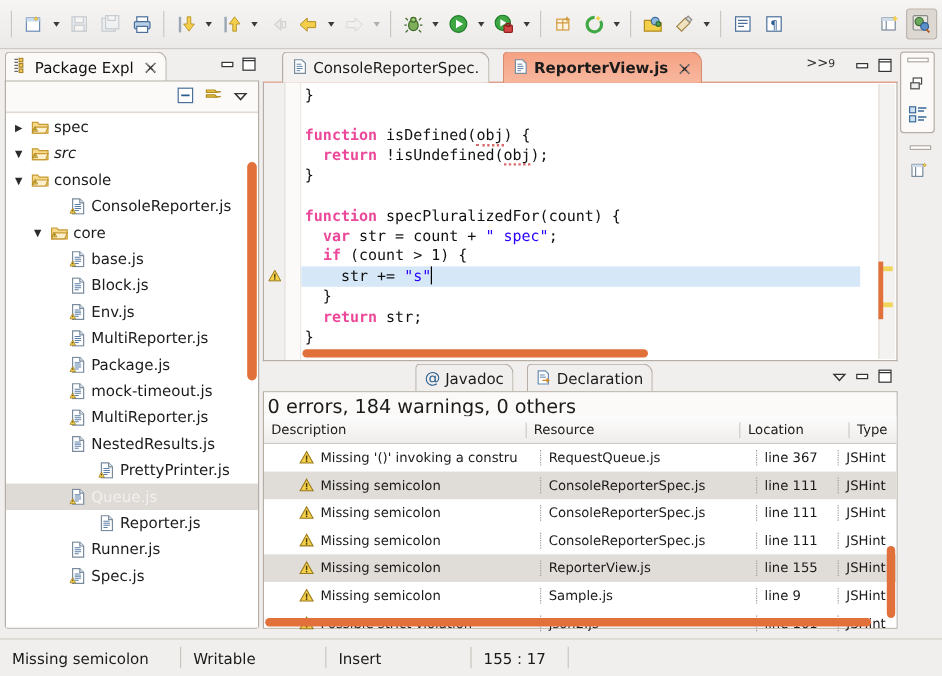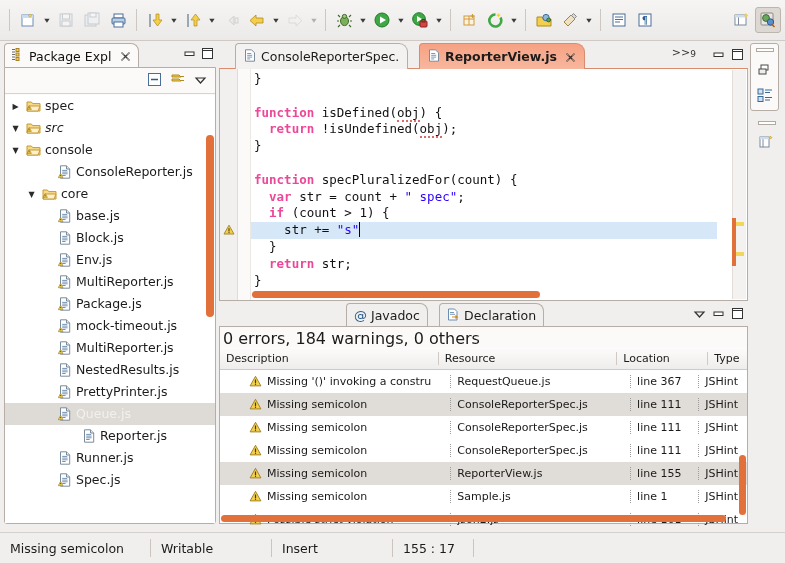--- a/index.html
+++ b/index.html
@@ -579,21 +579,21 @@
               <span class="twist none"></span>
               <span style="display: flex;">
                 <svg width="14" height="14" viewBox="0 0 14 14">
                   <path d="M2.5 .8h6l3.2 3.2v9.2h-9.2z" fill="#fff" stroke="#7a8b9c"></path>
                   <path d="M8.5 .8v3.2h3.2" fill="#e3ecf4" stroke="#7a8b9c"></path>
                   <path d="M4.2 5.4h5M4.2 7.1h5.4M4.2 8.8h5.4M4.2 10.5h3.4" stroke="#5b7fa6" stroke-width=".85"></path>
                 </svg>
               </span>
               <span class="tlabel">NestedResults.js</span>
             </div>
-            <div class="tnode" style="padding-left: 36px;">
+            <div class="tnode" style="padding-left: 36px; margin-left: 24px;">
               <span class="twist none"></span>
               <span style="display: flex;">
                 <svg width="14" height="14" viewBox="0 0 14 14">
                   <path d="M2.5 .8h6l3.2 3.2v9.2h-9.2z" fill="#fff" stroke="#7a8b9c"></path>
                   <path d="M8.5 .8v3.2h3.2" fill="#e3ecf4" stroke="#7a8b9c"></path>
                   <path d="M4.2 5.4h5M4.2 7.1h5.4M4.2 8.8h5.4M4.2 10.5h3.4" stroke="#5b7fa6" stroke-width=".85"></path>
                   <path d="M2.6 8.4l2.4 4.3H.2z" fill="#f3cf4b" stroke="#9a7a1e" stroke-width=".6"></path>
                   <path d="M2.6 9.9v1.3" stroke="#4a3a00" stroke-width=".75"></path>
                 </svg>
               </span>
@@ -849,21 +849,21 @@
                 <span style="display: flex;">
                   <svg width="13" height="13" viewBox="0 0 13 13">
                     <path d="M6.5 1.3l5.4 9.6H1.1z" fill="#f3cf4b" stroke="#9a7a1e" stroke-width=".9"></path>
                     <path d="M6.5 4.5v3.6" stroke="#4a3a00" stroke-width="1.2"></path>
                     <circle cx="6.5" cy="9.3" r=".7" fill="#4a3a00"></circle>
                   </svg>
                 </span>
                 <span>Missing semicolon</span>
               </div>
               <div class="pc res">Sample.js</div>
-              <div class="pc loc">line 1</div>
+              <div class="pc loc">line 9</div>
               <div class="pc typ">JSHint</div>
             </div>
             <div class="prow">
               <div class="pc desc">
                 <span class="indent"></span>
                 <span style="display: flex;">
                   <svg width="13" height="13" viewBox="0 0 13 13">
                     <path d="M6.5 1.3l5.4 9.6H1.1z" fill="#f3cf4b" stroke="#9a7a1e" stroke-width=".9"></path>
                     <path d="M6.5 4.5v3.6" stroke="#4a3a00" stroke-width="1.2"></path>
                     <circle cx="6.5" cy="9.3" r=".7" fill="#4a3a00"></circle>

